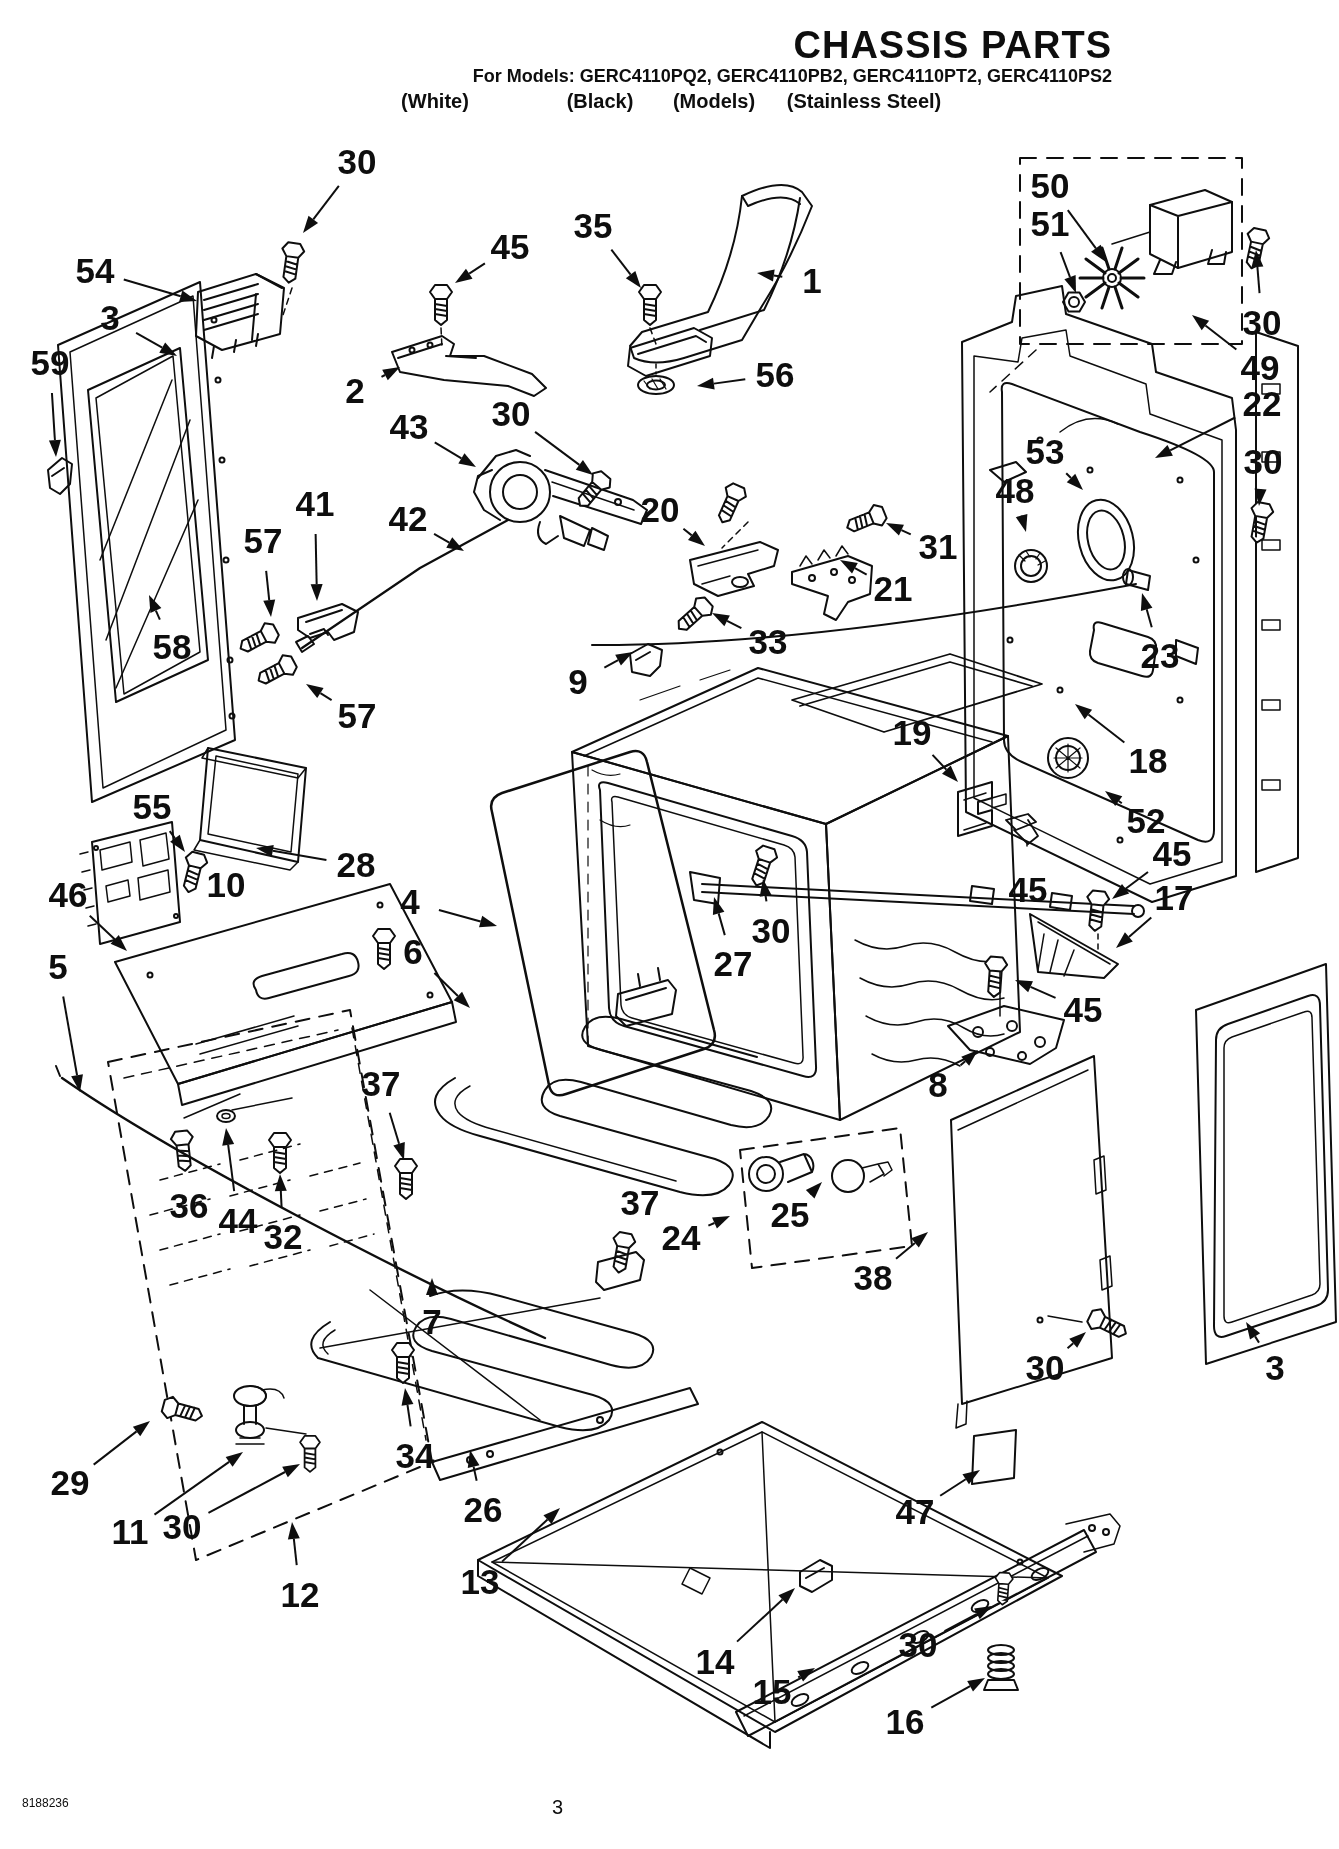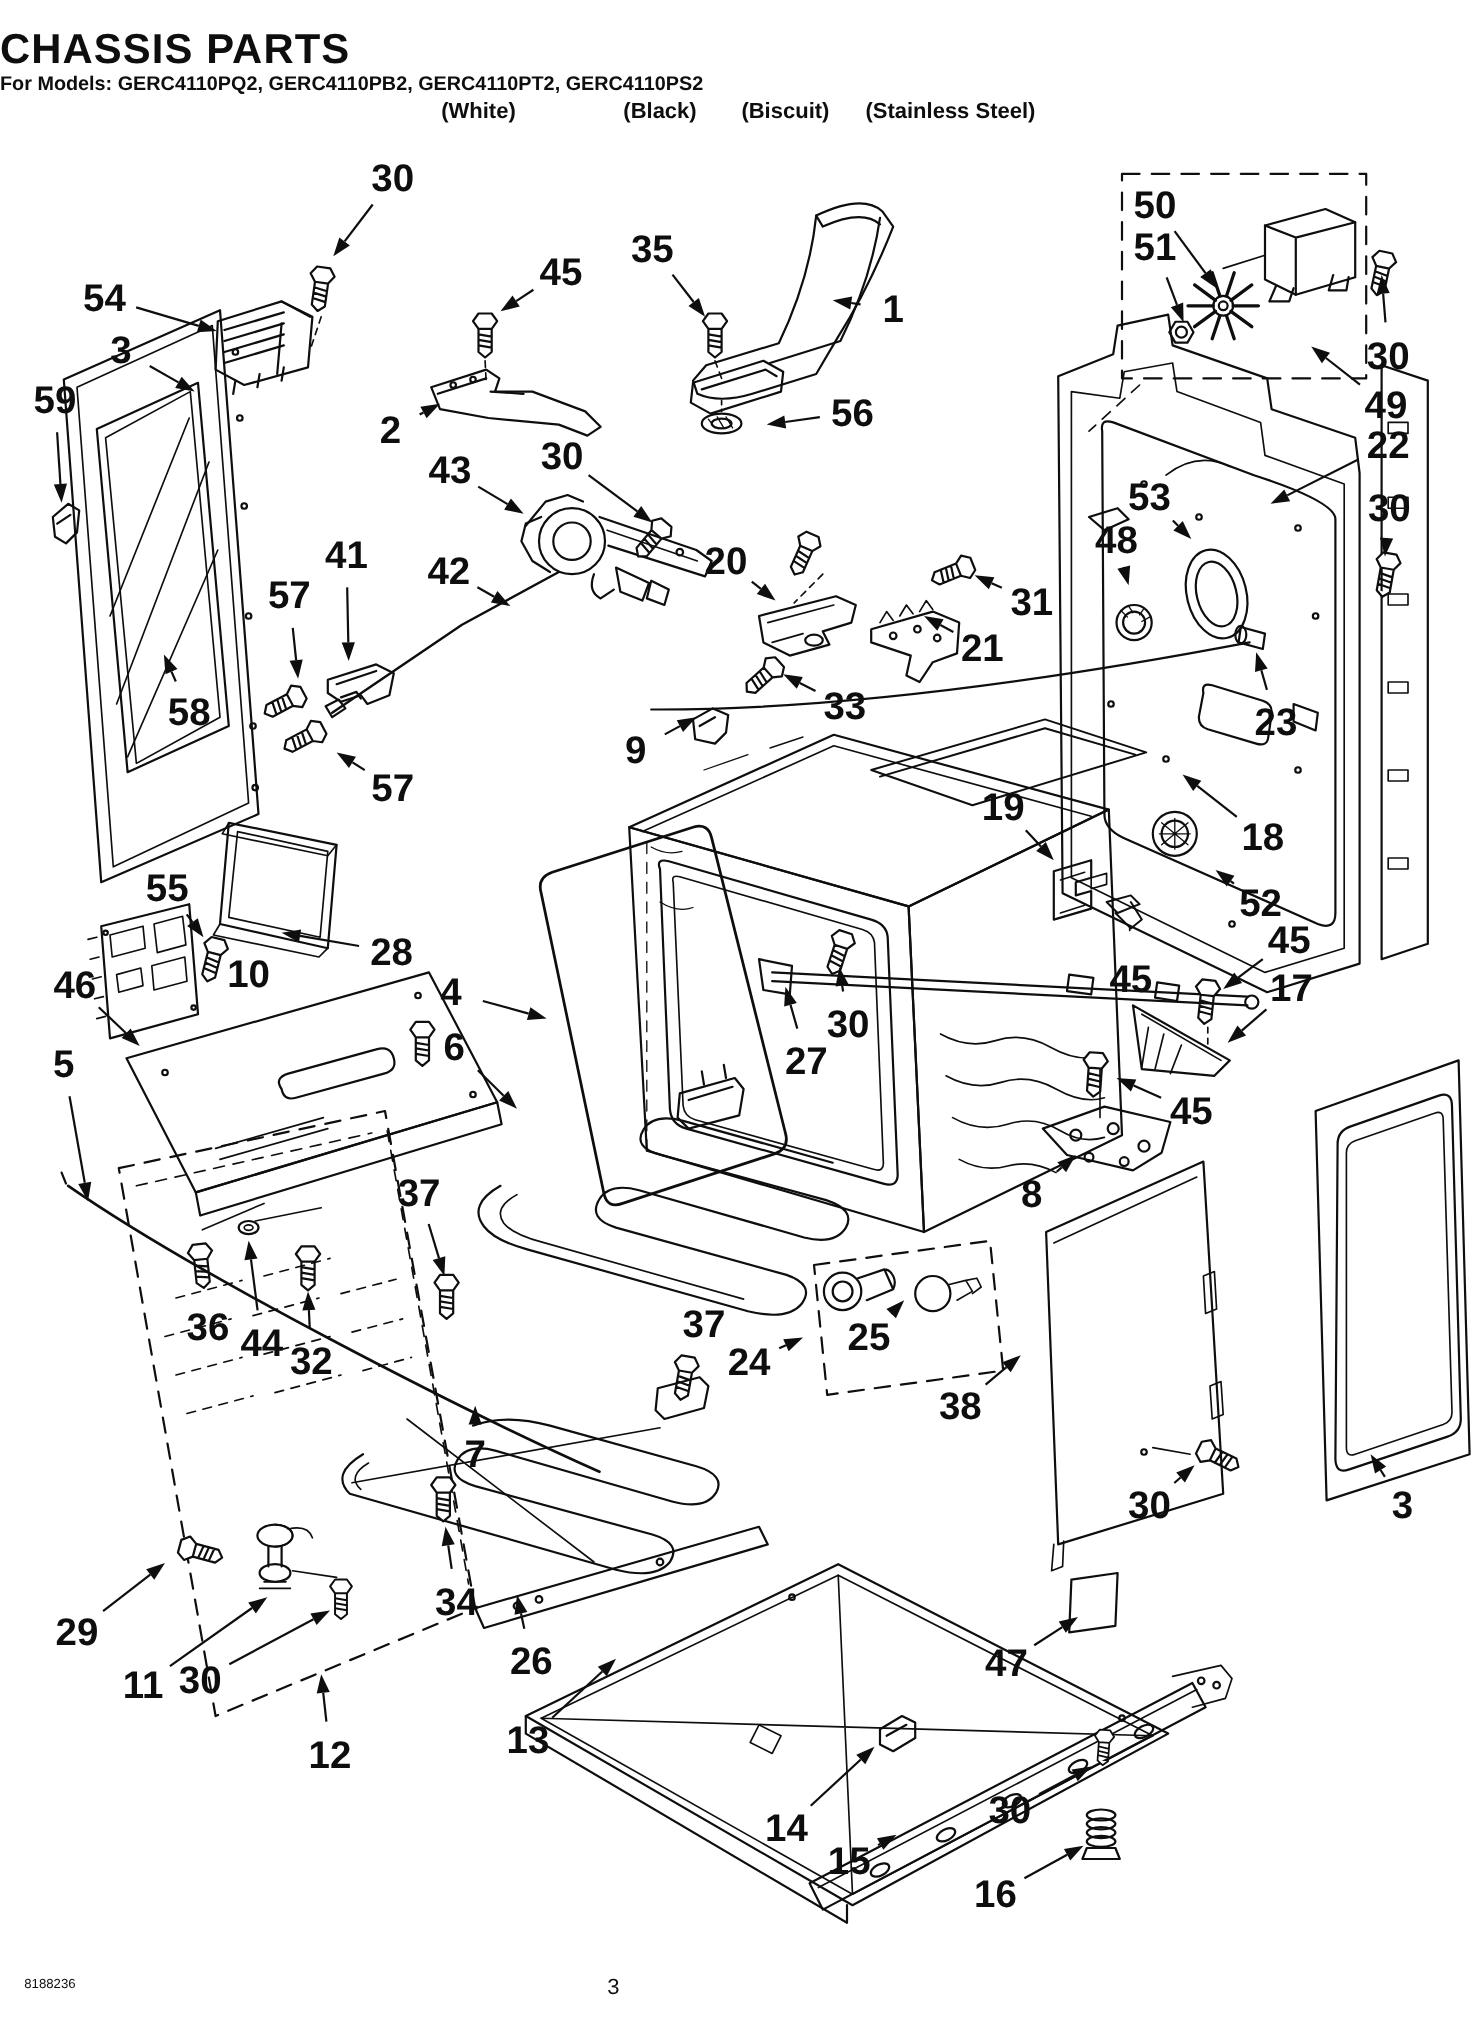--- a/index.html
+++ b/index.html
@@ -1,35 +1,35 @@
 <!DOCTYPE html>
 <html><head>
 <meta charset="utf-8">
 <style>
   html,body{margin:0;padding:0;background:#ffffff;}
   body{width:1339px;height:1849px;position:relative;font-family:"Liberation Sans",sans-serif;color:#0e0e0e;overflow:hidden;}
-  .hdr{position:absolute;left:0;width:1112px;text-align:left;font-weight:bold;}
+  .hdr{position:absolute;left:0;width:1112px;text-align:right;font-weight:bold;}
   #title{top:24px;font-size:38px;letter-spacing:1px;}
   #models{top:66px;font-size:18px;}
   .finish{position:absolute;top:90px;transform:translateX(-50%);font-size:20px;font-weight:bold;white-space:nowrap;}
   .f0{left:435px;} .f1{left:572px;margin-left:28px;} .f2{left:714px;} .f3{left:864px;text-align:center;}
   #docnum{position:absolute;left:22px;top:1796px;font-size:12px;}
   #pagenum{position:absolute;left:552px;top:1796px;font-size:20px;}
   #art{position:absolute;left:0;top:0;}
   .co-text{font-size:35px;font-weight:bold;fill:#0e0e0e;}
   svg *{vector-effect:none;}
 </style>
 </head>
 <body>
 
 <div id="title" class="hdr">CHASSIS PARTS</div>
 <div id="models" class="hdr">For Models: GERC4110PQ2, GERC4110PB2, GERC4110PT2, GERC4110PS2</div>
 <span class="finish f0">(White)</span>
 <span class="finish f1">(Black)</span>
-<span class="finish f2">(Biscuit)</span>
+<span class="finish f2">(Models)</span>
 <span class="finish f3">(Stainless Steel)</span>
 
 <svg id="art" width="1339" height="1849" viewBox="0 0 1339 1849">
   <defs>
     <g id="screw-sym">
       <path d="M-11,-2 L-6,-9 L6,-9 L11,-2 L6,5 L-6,5 Z M-6,5 L-6,26 M6,5 L6,26 M-6,10 L6,12 M-6,15 L6,17 M-6,20 L6,22 M-6,26 L0,31 L6,26" fill="#fff" stroke="#0e0e0e" stroke-width="2"></path>
     </g>
     <g id="nut-sym">
       <path d="M-11,0 L-5.5,-9.5 L5.5,-9.5 L11,0 L5.5,9.5 L-5.5,9.5 Z" fill="#fff" stroke="#0e0e0e" stroke-width="2"></path>
       <circle r="5" fill="none" stroke="#0e0e0e" stroke-width="2"></circle>

